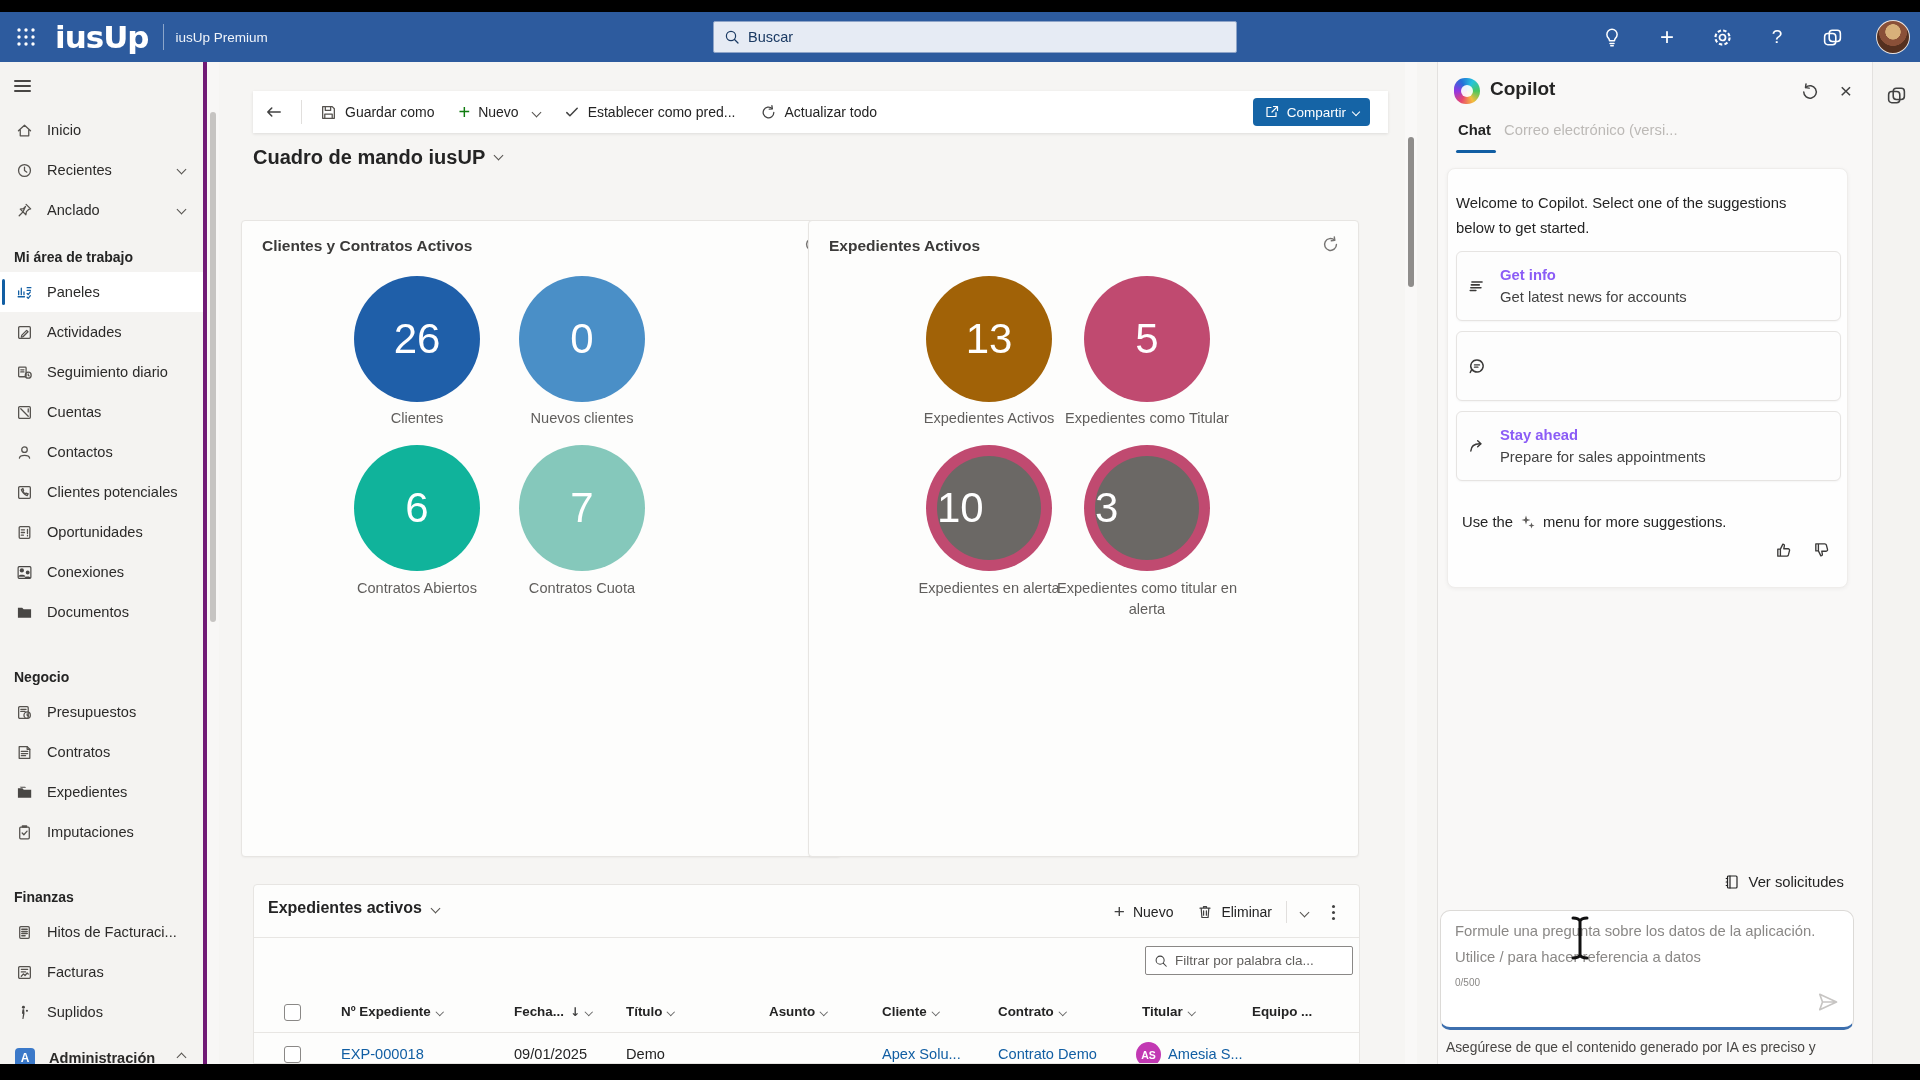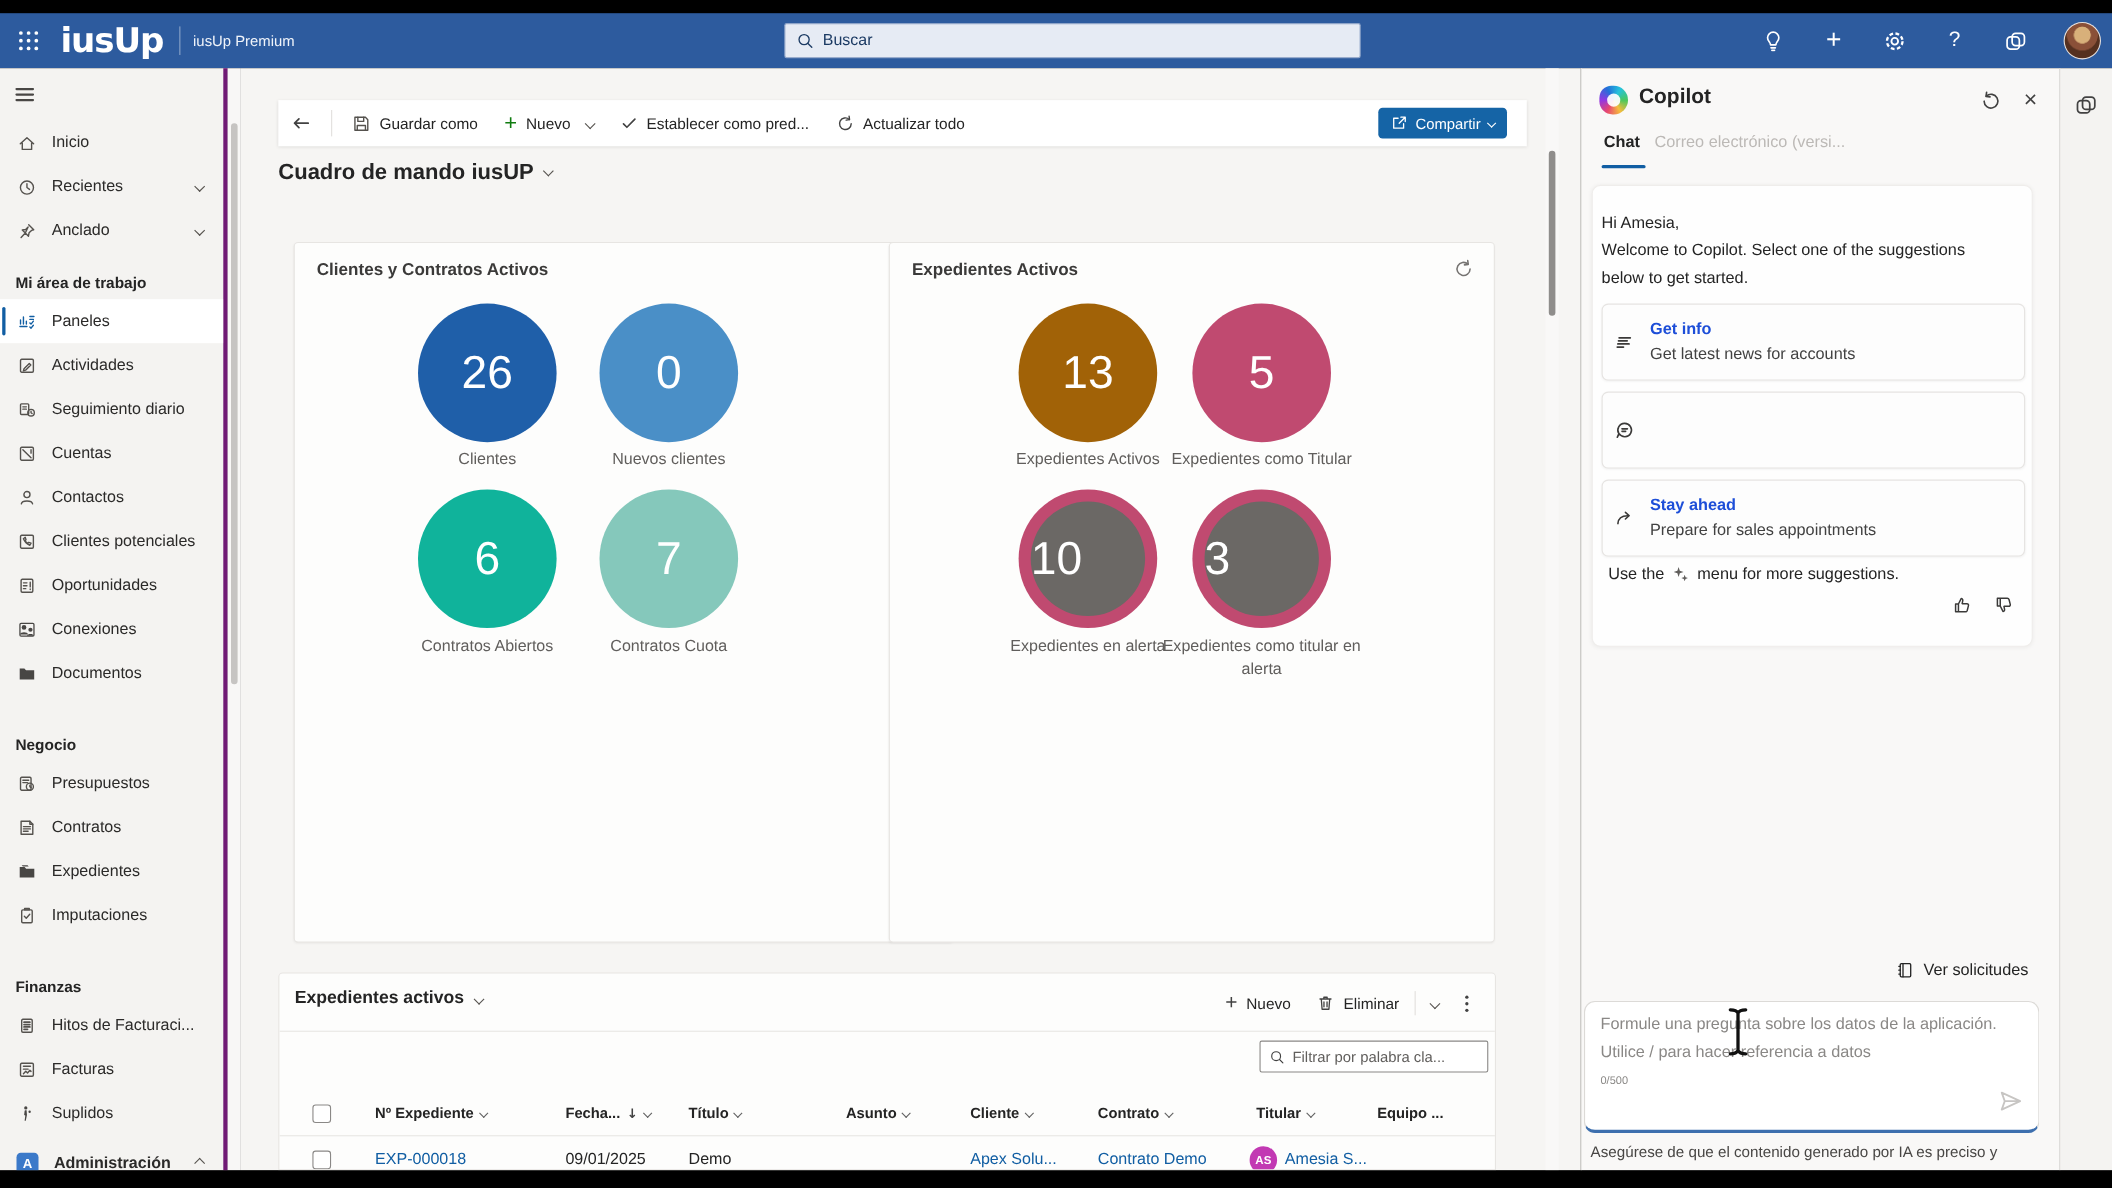--- a/index.html
+++ b/index.html
@@ -99,21 +99,21 @@
   .cp-close { font-size:21px; line-height:18px; text-align:center; }
   .cp-tab { position:absolute; top:60px; font-size:14.8px; cursor:pointer; }
   .cp-tab.active { font-weight:bold; color:#242424; }
   .cp-tab.dis { color:#bcb9b6; }
   .cp-underline { position:absolute; left:18px; top:88px; width:40px; height:3px; border-radius:2px; background:#115ea3; }
   .cp-card { position:absolute; left:9px; top:106px; width:401px; height:420px; background:#fefefe; border:1px solid #efedeb; border-radius:8px; box-shadow:0 1px 4px rgba(0,0,0,.05); padding:22px 8px 0 8px; }
   .cp-greet1 { font-size:14.8px; color:#242424; line-height:25px; }
   .cp-greet2 { font-size:14.8px; color:#242424; line-height:25px; width:372px; }
   .sug { width:385px; height:70px; margin:10px auto 0 auto; background:#fdfdfd; border:1px solid #e6e4e2; border-radius:6px; box-shadow:0 1px 2px rgba(0,0,0,.04); display:flex; align-items:center; gap:14px; padding-left:11px; cursor:pointer; }
   .sug:first-of-type { margin-top:13px; }
-  .sug .st { font-size:14.8px; font-weight:bold; color:#1d4ed8; line-height:22px; }
+  .sug .st { font-size:14.8px; font-weight:bold; color:#8b5cf6; line-height:22px; }
   .sug .ss { font-size:14.8px; color:#424242; line-height:22px; }
   .cp-hint { position:absolute; left:14px; top:345px; display:flex; align-items:center; gap:7px; font-size:14.8px; color:#242424; }
   .cp-thumbs { position:absolute; right:16px; top:372px; display:flex; gap:20px; }
   .cp-thumbs svg { cursor:pointer; }
   .cp-viewreq { position:absolute; right:28px; top:812px; display:flex; align-items:center; gap:9px; font-size:14.8px; color:#242424; cursor:pointer; }
   .composer { position:absolute; left:2px; top:848px; width:414px; height:120px; background:#fff; border:1px solid #dcdad7; border-bottom:3px solid #3d6fae; border-radius:10px; cursor:text; }
   .ph1, .ph2 { position:absolute; left:14px; font-size:14.8px; color:#8a8886; white-space:nowrap; }
   .ph1 { top:12px; } .ph2 { top:38px; }
   .counter { position:absolute; left:14px; top:66px; font-size:10px; color:#8a8886; }
   .send { position:absolute; right:14px; bottom:10px; cursor:pointer; }
@@ -430,21 +430,21 @@
         <span>Compartir</span>
         <span class="chev down"></span>
       </span>
     </div>
 
     <div class="page-title">
       <span>Cuadro de mando iusUP</span>
       <span class="chev down"></span>
     </div>
 
-    <section class="dash-card" style="left:48px;width:600px;">
+    <section class="dash-card" style="left:22px;width:600px;">
       <div class="dtitle">Clientes y Contratos Activos</div>
       <span class="refresh">
         <svg class="i" width="19" height="19" viewBox="0 0 16 16" style="stroke:#767472">
             <path d="M13 8A5 5 0 1 1 11.4 4.3"></path>
             <path d="M11.2 1.6l.4 2.9-2.9.4"></path>
           </svg>
       </span>
       <div class="tile-circle" style="left: 112px; top: 55px; background-color: rgb(31, 95, 169);">
         <span class="num">26</span>
       </div>
@@ -589,21 +589,20 @@
           <path d="M4.8 1.6l-.4 2.9 2.9.4"></path>
         </svg>
     </span>
     <span class="cp-hico cp-close" style="right:16px">×</span>
 
     <span class="cp-tab active" style="left:20px">Chat</span>
     <span class="cp-tab dis" style="left:66px">Correo electrónico (versi...</span>
     <div class="cp-underline"></div>
 
     <div class="cp-card">
-      <div class="cp-greet1">Hi Amesia,</div>
       <div class="cp-greet2">Welcome to Copilot. Select one of the suggestions below to get started.</div>
 
       <div class="sug">
         <span class="icn">
             <svg class="i" width="20" height="20" viewBox="0 0 16 16" style="stroke:#3b3a39;stroke-width:1.4">
               <path d="M3.5 4.5h9M3 7h7M2.5 9.5h9M2 12h5"></path>
             </svg>
           </span>
         <span>
           <div class="st">Get info</div>

